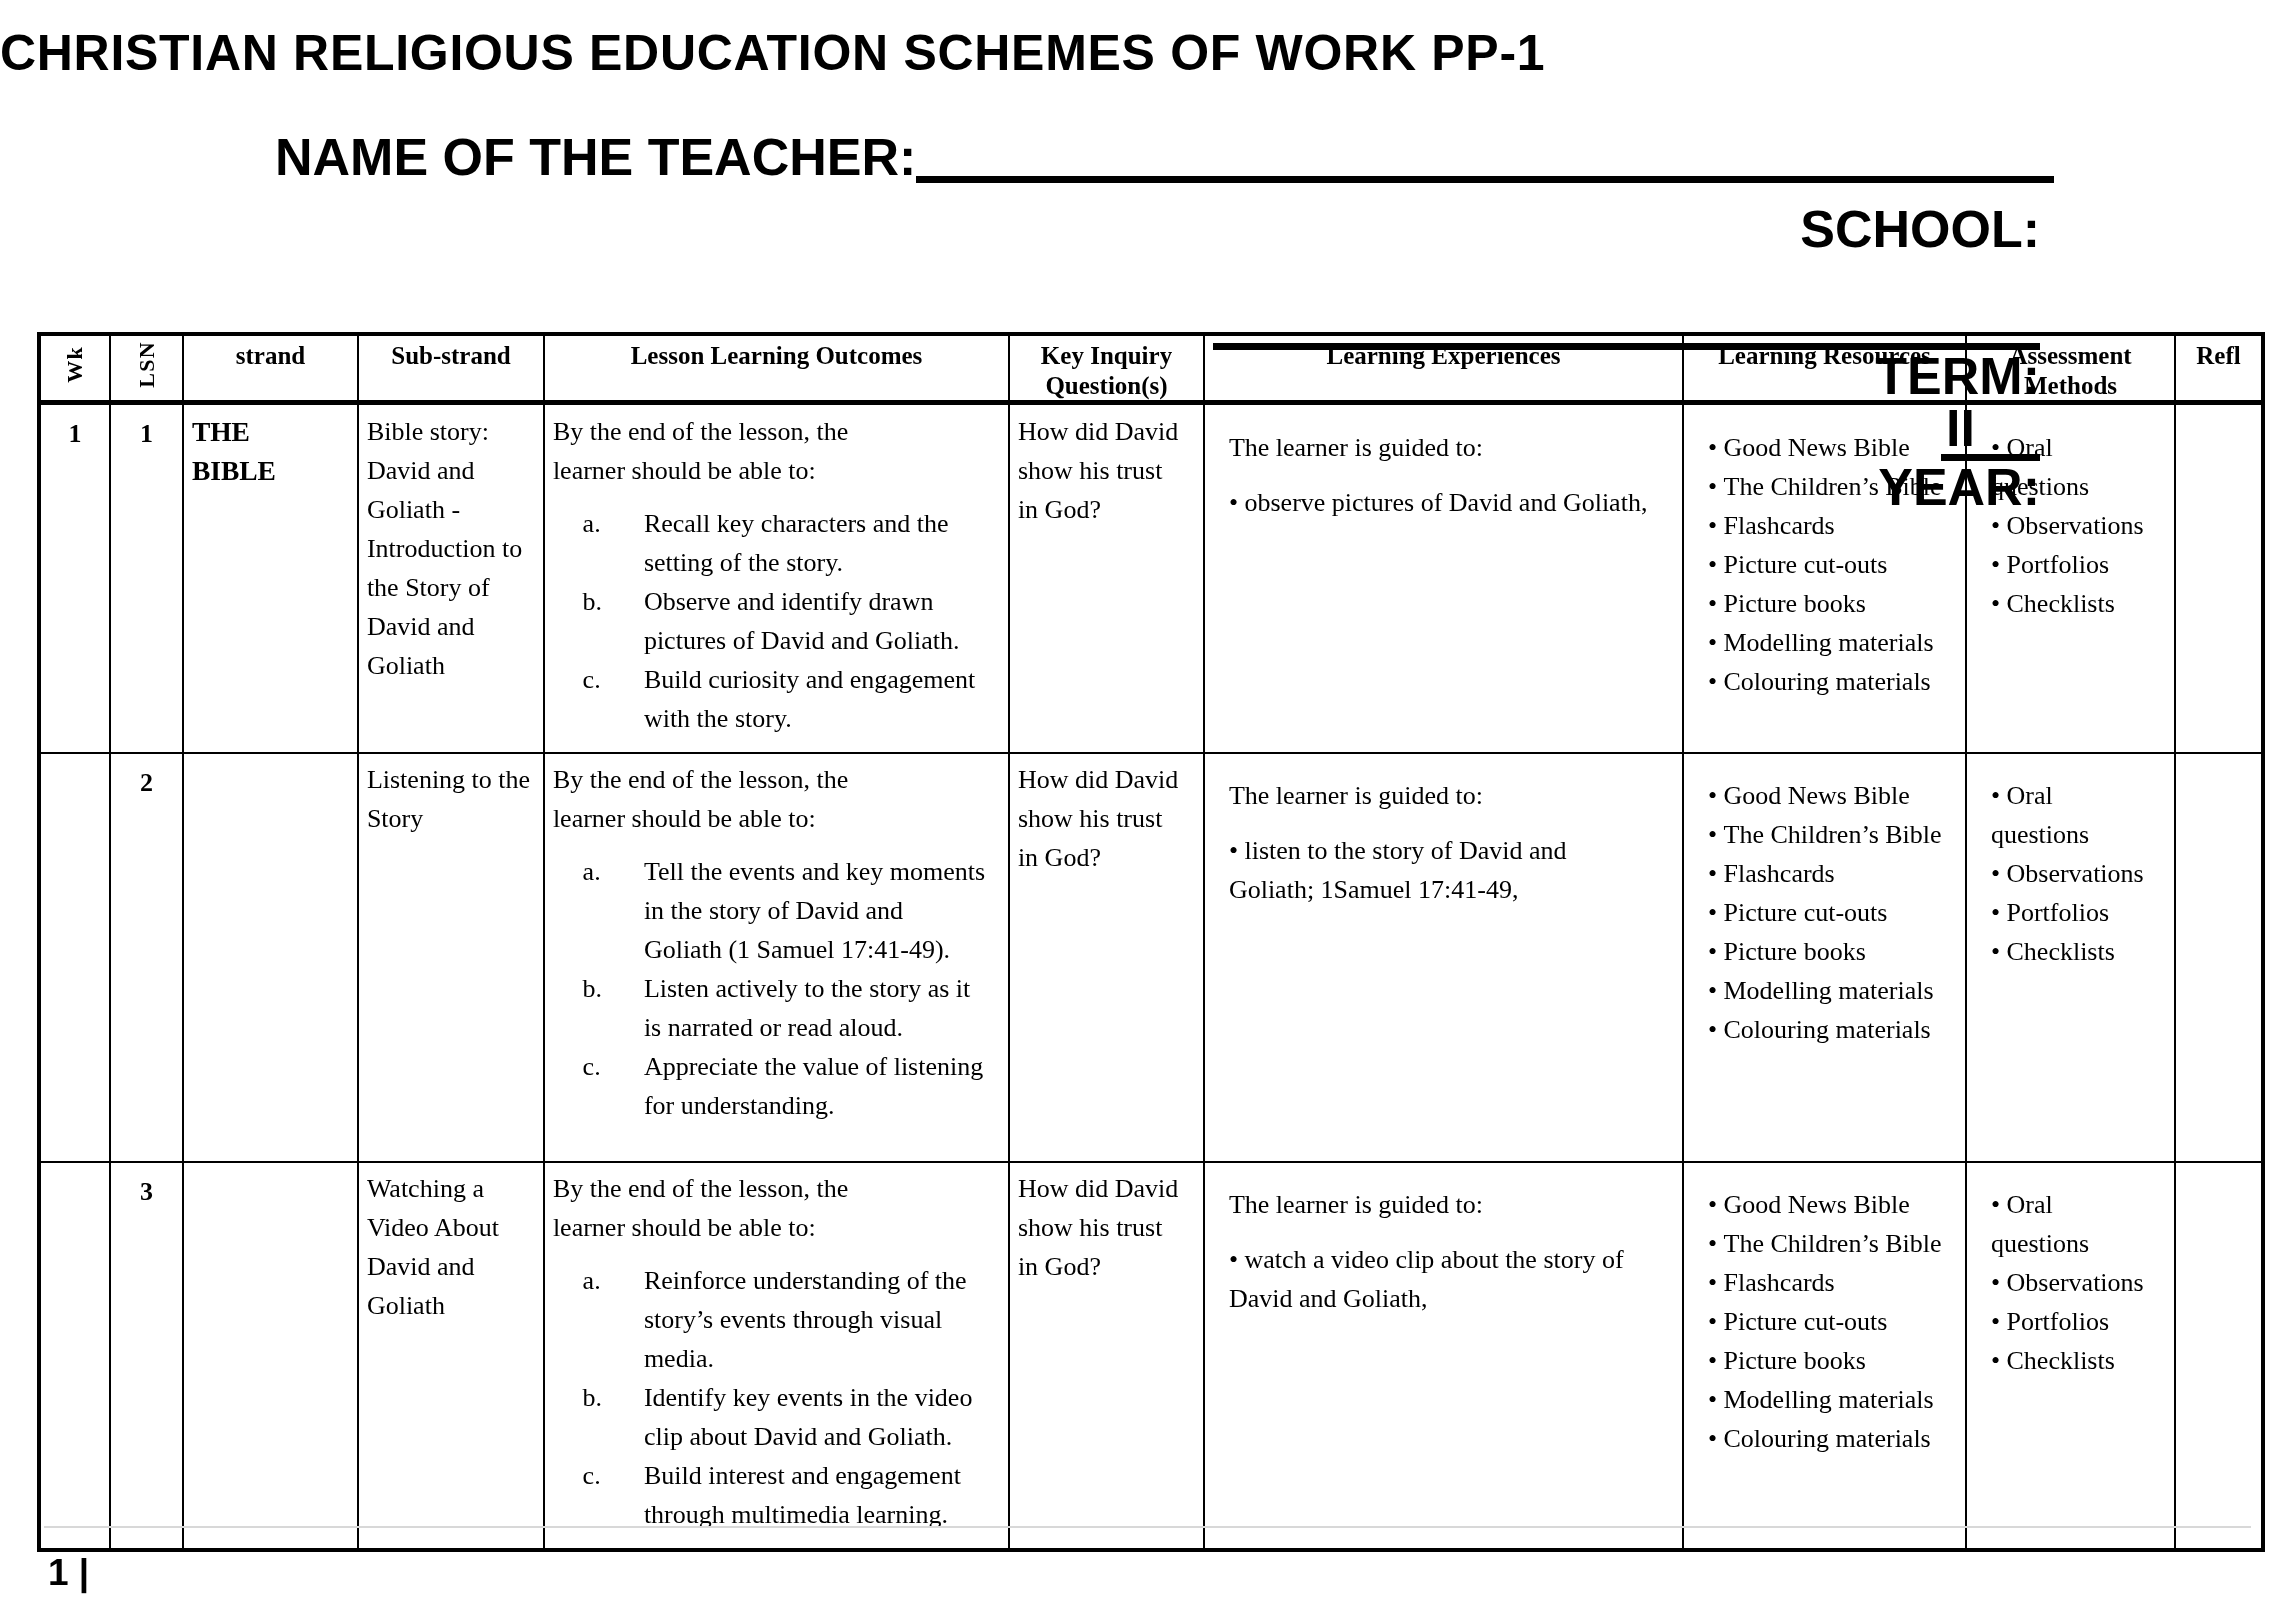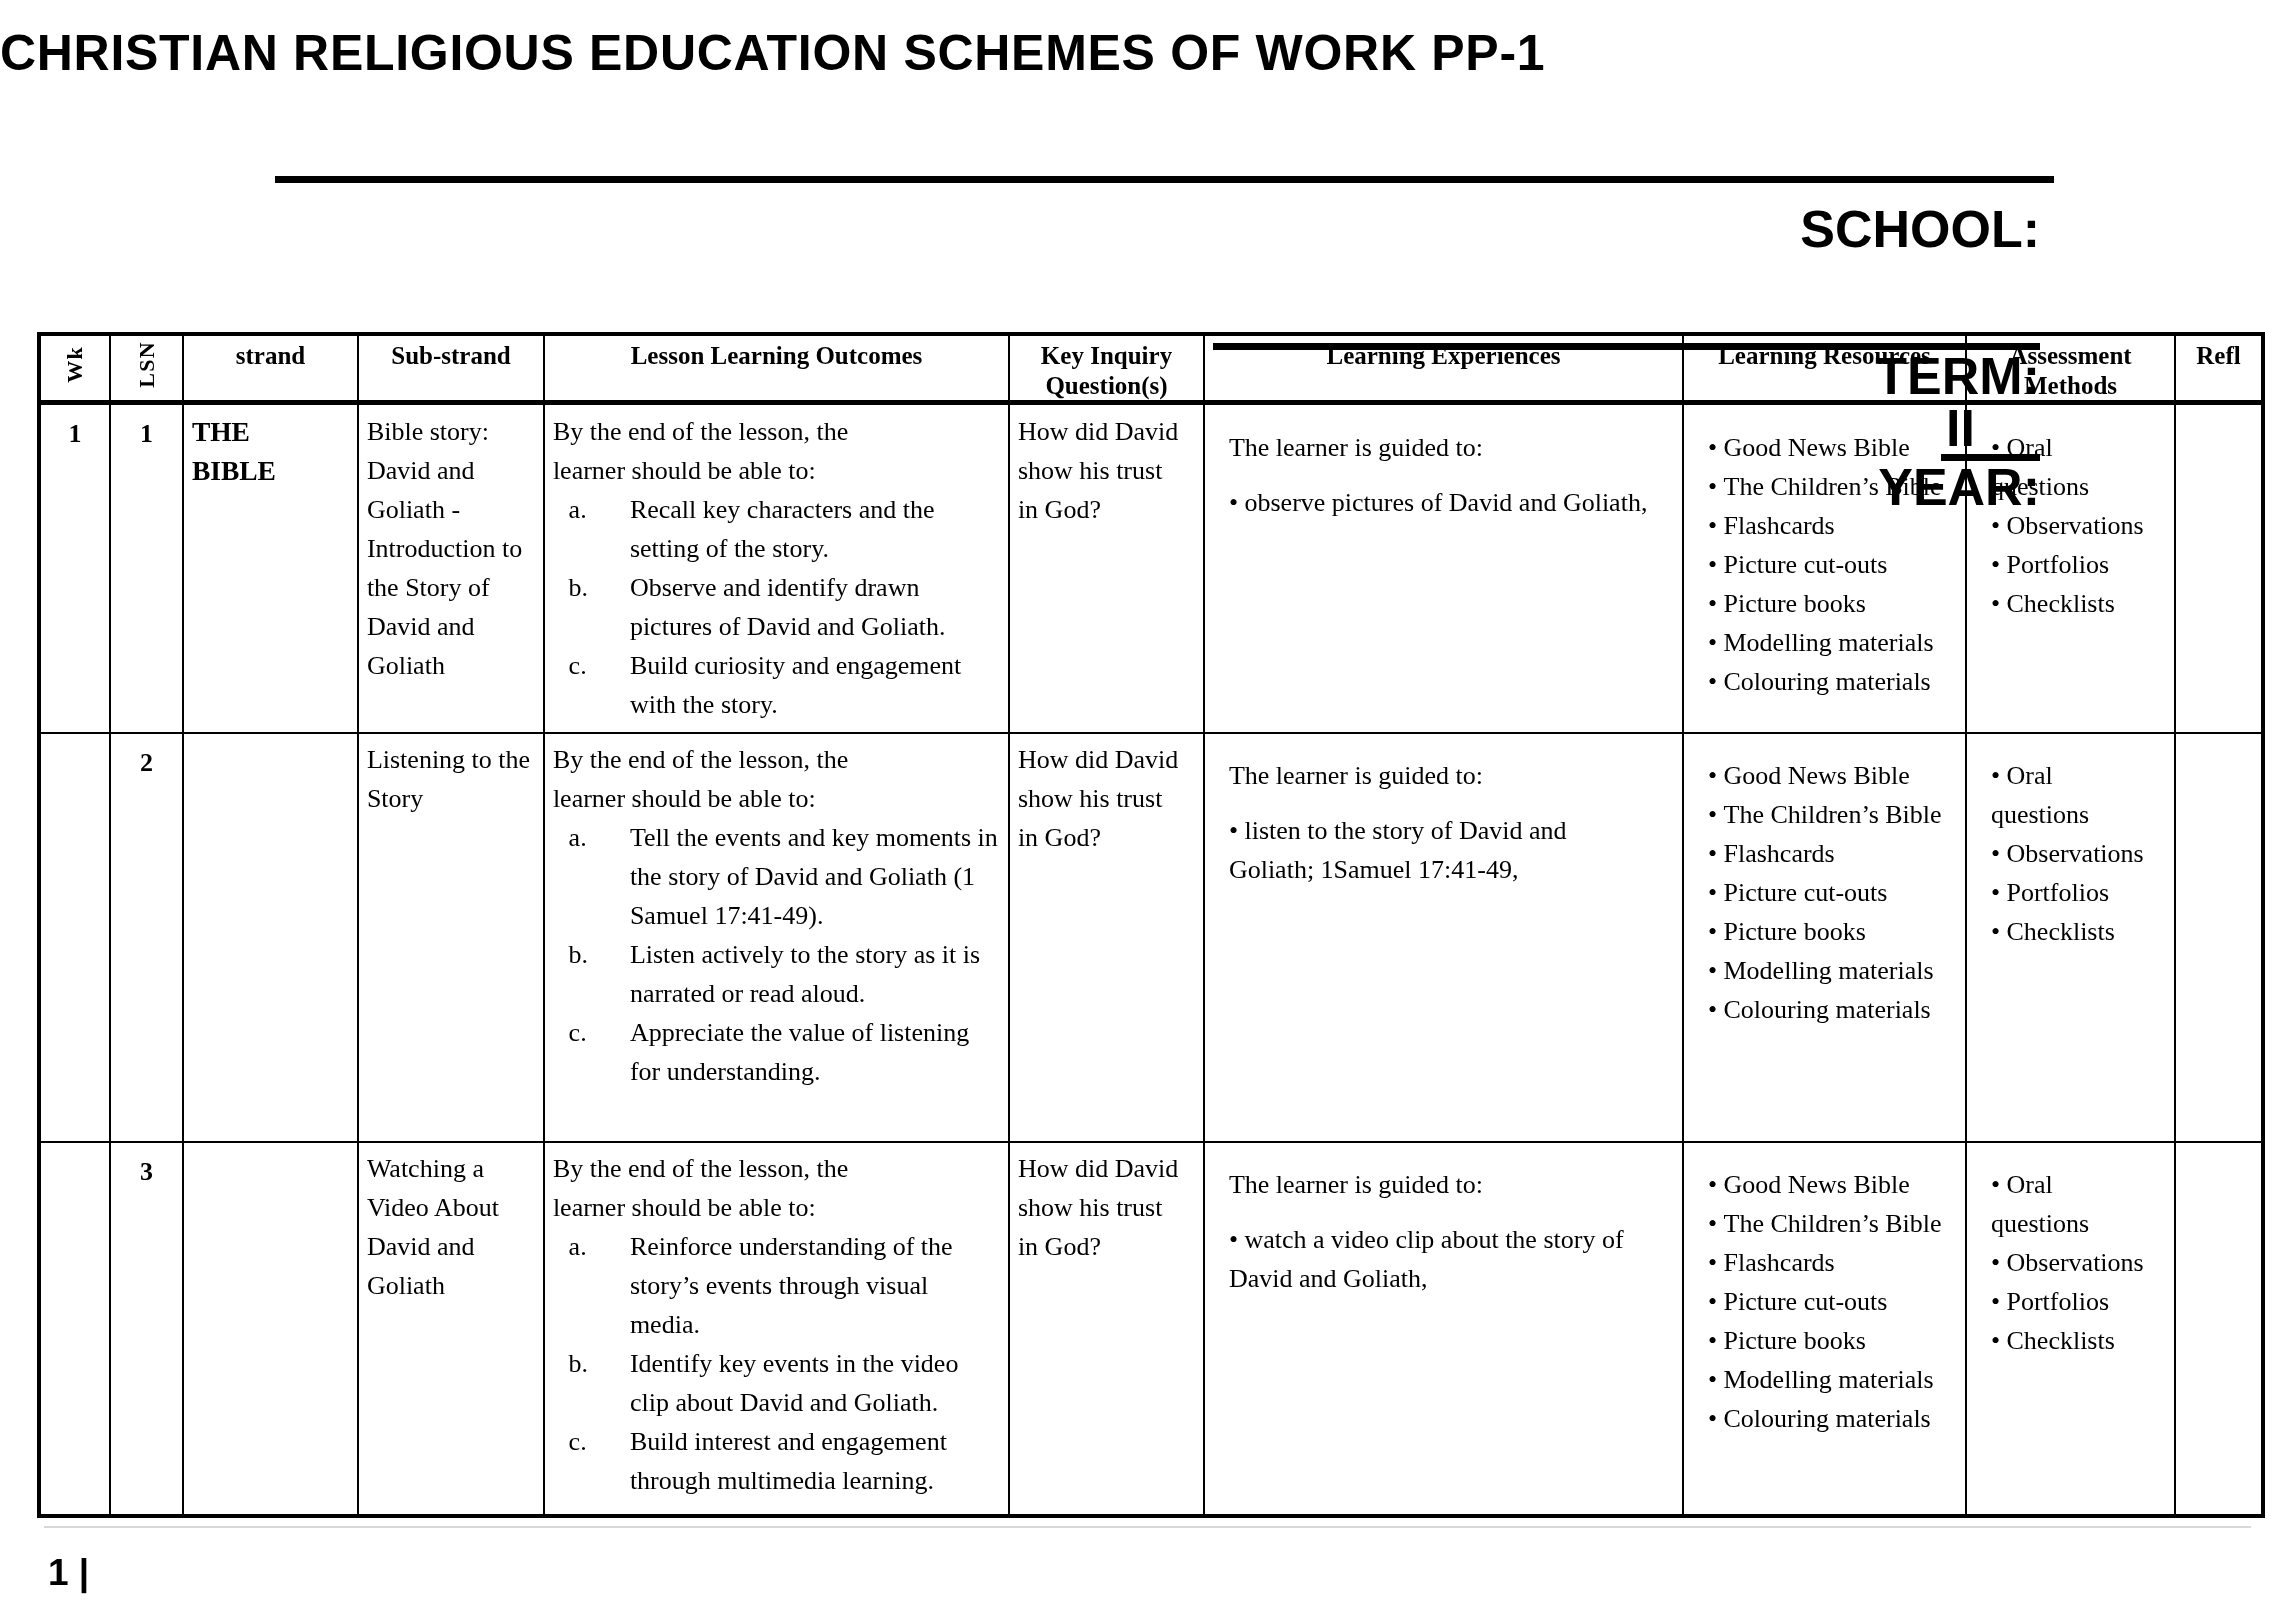--- a/index.html
+++ b/index.html
@@ -47,21 +47,21 @@
   .scheme thead th.vert{vertical-align:middle;padding:0;}
   .vert span{
     display:inline-block;writing-mode:vertical-rl;transform:rotate(180deg);
     font-size:22px;letter-spacing:1.3px;font-weight:bold;
   }
   tr.row-1{height:330px;} tr.row-2{height:409px;} tr.row-3{height:374px;}
   td.num{font-weight:bold;text-align:center;padding-top:9.2px;}
   td.strand-cell{font-weight:bold;font-size:27.5px;padding-right:87px;}
   td.substrand-cell{padding-right:9.2px;}
   td.outcomes-cell p{margin:0;max-width:366px;}
-  ol.alpha{margin:0;padding:0;list-style:none;counter-reset:oc;}
+  ol.alpha{margin:14px;padding:0;list-style:none;counter-reset:oc;}
   ol.alpha li{counter-increment:oc;position:relative;padding-left:77px;}
   ol.alpha li::before{content:counter(oc,lower-alpha) ".";position:absolute;left:15.7px;}
   td.inquiry-cell{padding-right:24px;}
   ul.bullets{margin:16px;padding:0;list-style:none;font-family:Liberation Serif, serif;}
   ul.bullets li::before{content:"\2022\00a0";}
   td.experiences-cell p{margin:16px;}
   td.resources-cell ul.bullets li{white-space:nowrap;}
   td.assessment-cell{padding-right:33px;}
   
   .footer-rule{position:absolute;left:44px;top:1526px;width:2207px;border-top:2.6px solid #d8d8d8;}
@@ -69,20 +69,21 @@
     position:absolute;left:48px;top:1552px;
     font-family:"Liberation Sans","DejaVu Sans",sans-serif;font-weight:bold;font-size:37px;
   }
 </style>
 </head>
 <body>
 
 <h1 class="doc-title">CHRISTIAN RELIGIOUS EDUCATION SCHEMES OF WORK PP-1</h1>
 
 <div class="field-row teacher-row">
+  <span class="label">NAME OF THE TEACHER:</span>
   <span class="blank-line"></span>
 </div>
 
 <div class="field-row school-row">
   <span class="label">SCHOOL:</span>
   <span class="blank-line school-line"></span>
   <span class="label term-label">TERM:</span>
   <span class="term-value">II</span>
   <span class="label year-label">YEAR:</span>
   <span class="blank-line year-line"></span>

